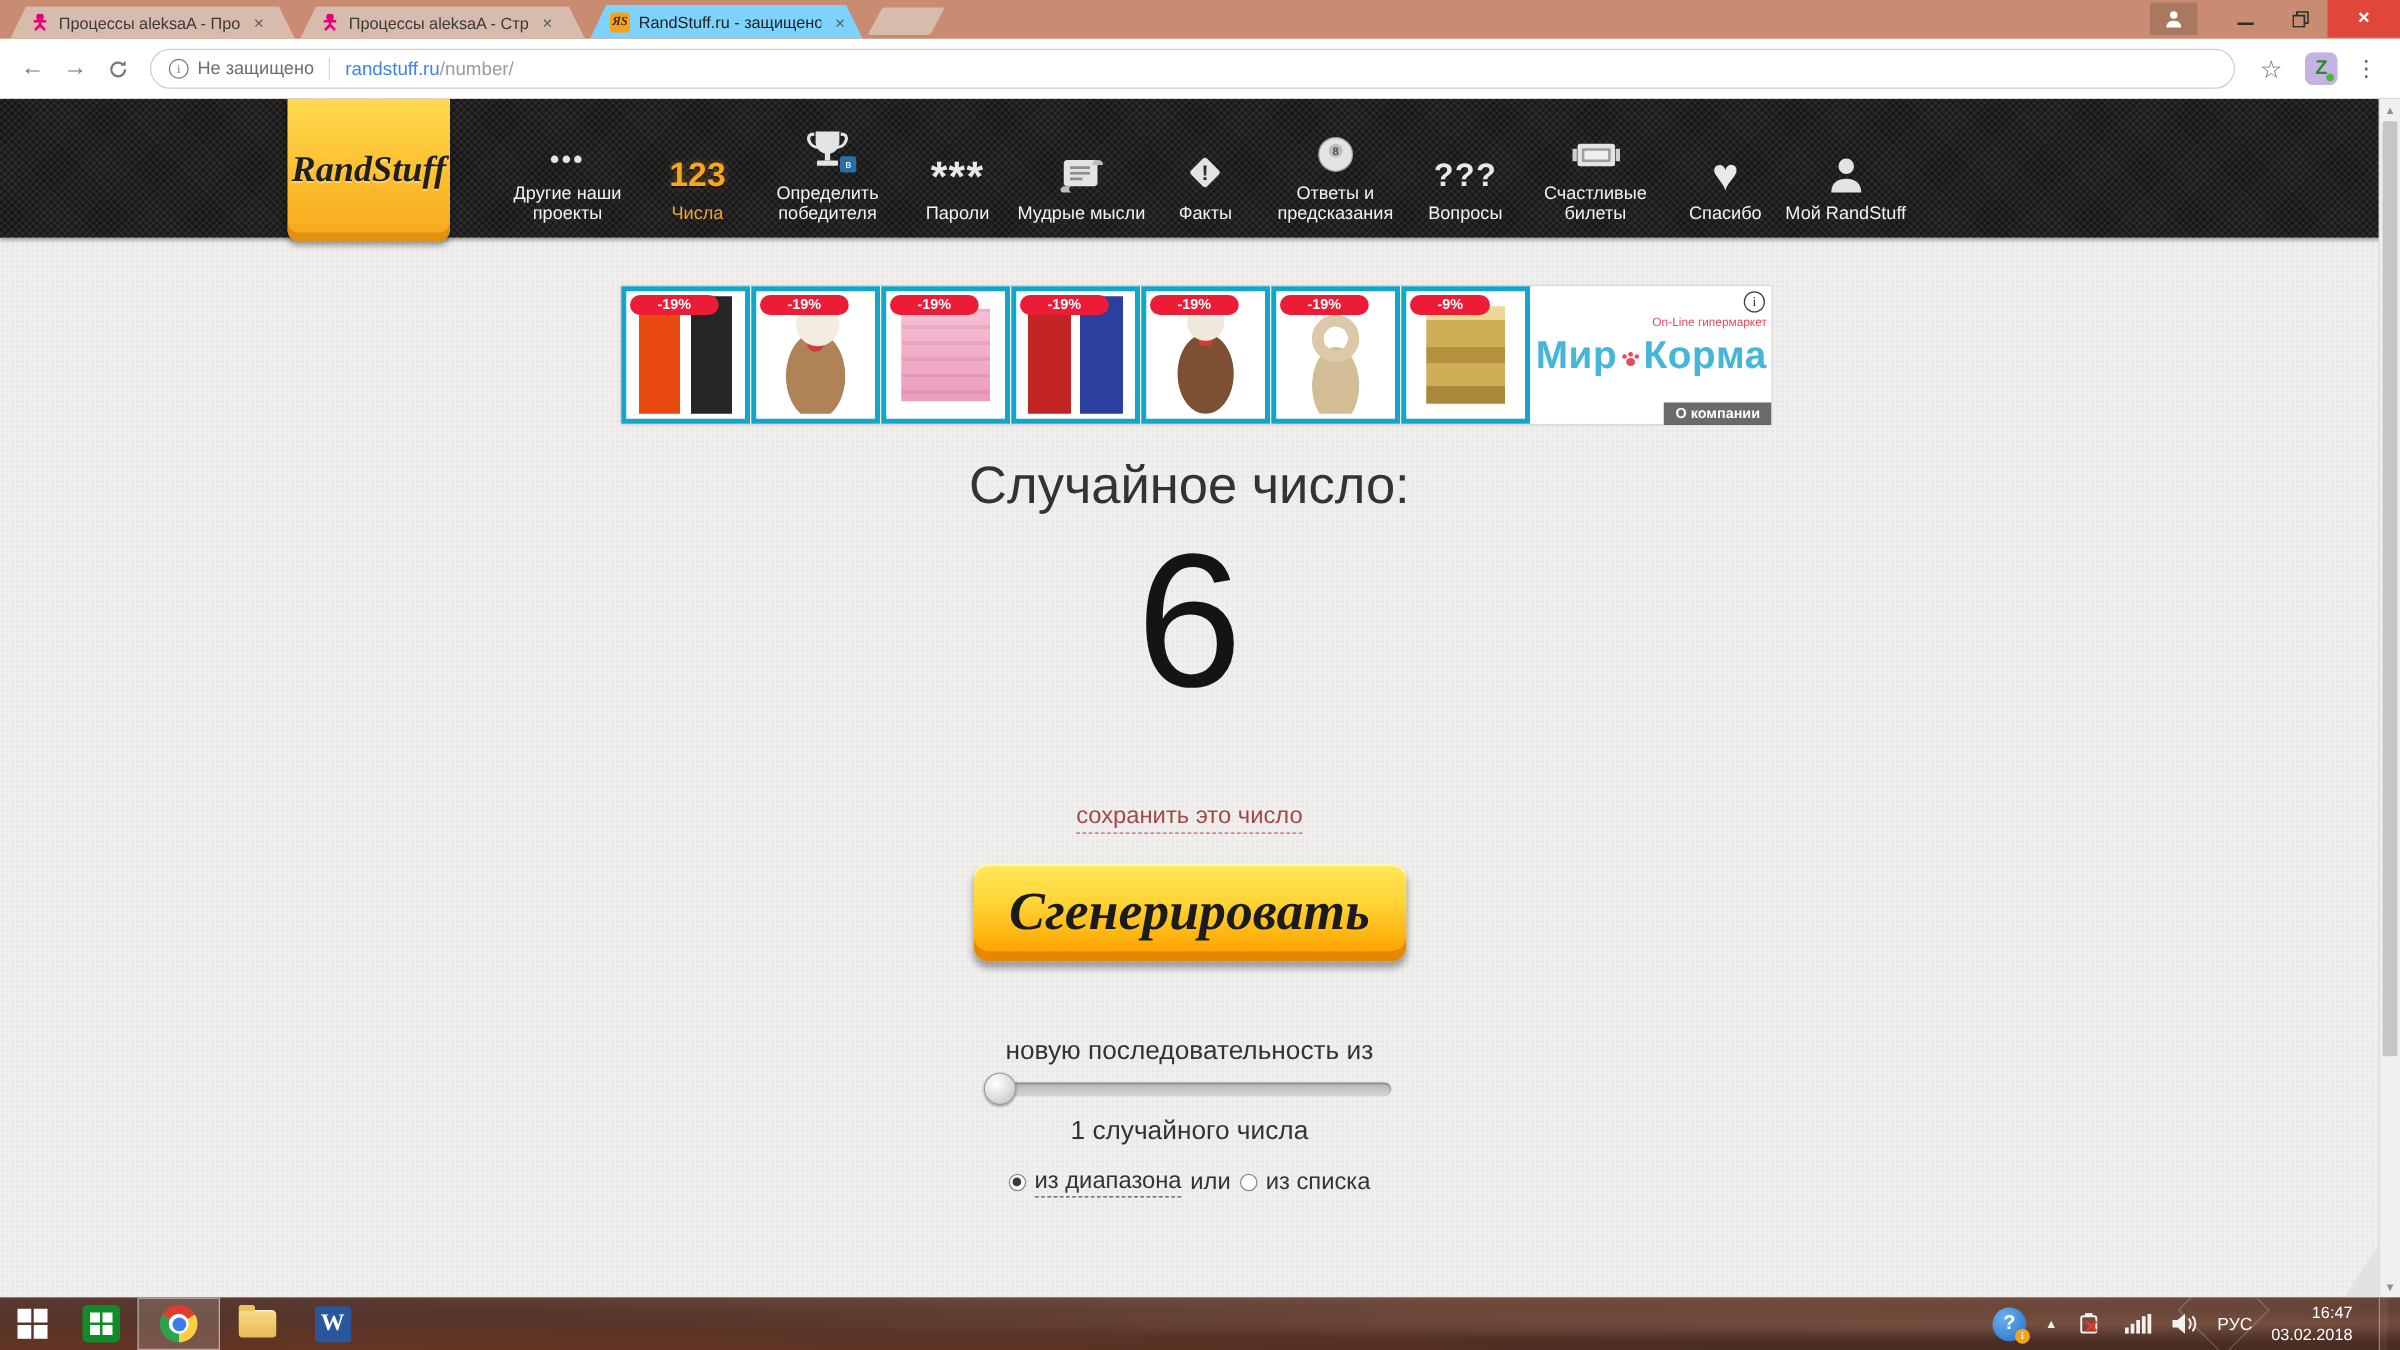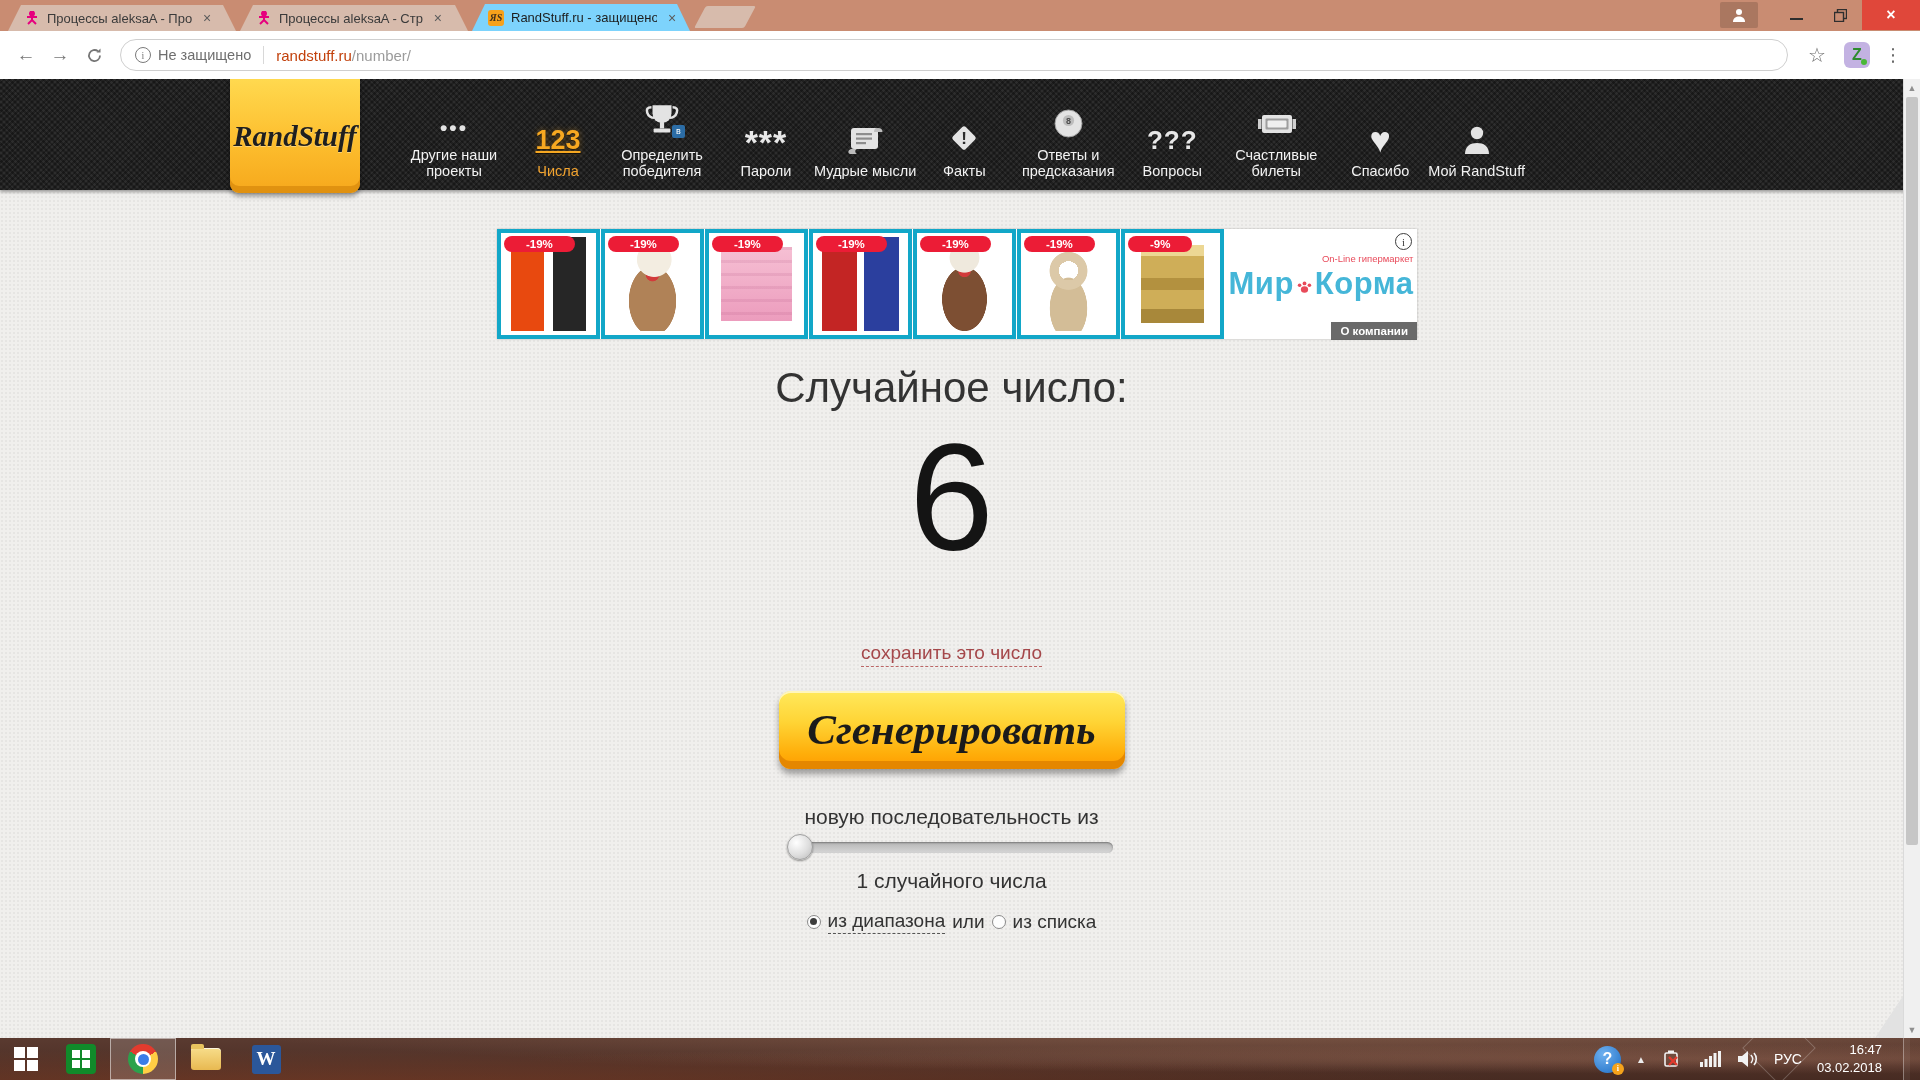--- a/index.html
+++ b/index.html
@@ -24,21 +24,21 @@
   .wbtn.minimize span { display:block; width:13px; height:2px; background:#2e2e2e; margin-top:8px; }
   .wbtn.close { width:58px; background:#e0473a; color:#fff; font-size:16px; font-weight:bold; }
 
   
   .toolbar { position:absolute; top:31px; left:0; right:0; height:48px; background:#ffffff; display:flex; align-items:center; padding:0 12px; }
   .navbtn { width:28px; height:28px; display:flex; align-items:center; justify-content:center; color:#757575; font-size:19px; margin-right:6px; }
   .omnibox { flex:1; height:32px; border:1px solid #cfcfcf; border-radius:16px; background:#fff; display:flex; align-items:center; padding:0 14px; margin:0 10px 0 6px; }
   .sec-icon { width:16px; height:16px; border:1.6px solid #7a7a7a; border-radius:50%; color:#7a7a7a; font-size:10px; font-family:"Liberation Serif",serif; display:flex; align-items:center; justify-content:center; margin-right:7px; }
   .sec-label { color:#6e6e6e; font-size:14.5px; }
   .omni-div { width:1px; height:18px; background:#d8d8d8; margin:0 12px; }
-  .url-domain { color:#c2410c; font-size:15px;text-align:right; }
+  .url-domain { color:#3b82f6; font-size:15px;text-align:right; }
   .url-path { color:#9b9b9b; font-size:15px; }
   .star { color:#6d6d6d; font-size:20px; margin:0 10px; }
   .ext-icon { width:26px; height:26px; border-radius:6px; background:#c3b2e2; display:flex; align-items:center; justify-content:center; font-weight:bold; font-size:16px; color:#2e8b2e; margin:0 8px; position:relative; }
   .ext-icon i { position:absolute; right:3px; bottom:3px; width:6px; height:6px; background:#49b838; border-radius:50%; }
   .menu-dots { color:#616161; font-size:18px; margin:0 6px; }
 
   
   .page { position:absolute; top:79px; left:0; right:0; bottom:42px; background-color:#f0efed;
           background-image:radial-gradient(rgba(0,0,0,.045) 1px, transparent 1px); background-size:4px 4px; overflow:hidden; }
 
@@ -51,21 +51,21 @@
      background:linear-gradient(180deg,#ffd94f 0%, #fdbe2e 55%, #f6a81c 100%);
      border-radius:0 0 9px 9px; box-shadow:inset 0 -7px 0 rgba(205,125,5,.55), 0 3px 5px rgba(0,0,0,.4);
      display:flex; align-items:center; justify-content:center; }
   .ribbon span { font-family:"Liberation Serif",serif; font-style:italic; font-weight:bold; font-size:29px; color:#1f1f1f; text-shadow:0 1px 0 rgba(255,255,255,.35); }
   .navmenu { position:absolute; left:398px; top:0; right:180px; height:111px; display:flex; align-items:flex-end; padding-bottom:10px; gap:4px; }
   .nav-item { display:flex; flex-direction:column; align-items:center; justify-content:flex-end; min-width:88px; max-width:112px; cursor:pointer; }
   .nav-ic { height:46px; display:flex; align-items:flex-end; justify-content:center; margin-bottom:7px; position:relative; }
   .nav-label { color:#f2f2f2; font-size:14.5px; line-height:1.15; text-align:center; }
   .nav-item.active .nav-label { color:#f2a430; }
   .g-dots { color:#e3e3e3; font-size:21px; letter-spacing:2px; font-weight:bold; }
-  .g-123 { color:#f7a821; font-size:27px; font-weight:bold; text-shadow:0 1px 1px rgba(0,0,0,.6), 0 0 6px rgba(247,168,33,.4);text-decoration:underline; }
+  .g-123 { color:#f7a821; font-size:27px; font-weight:bold; text-shadow:0 1px 1px rgba(0,0,0,.6), 0 0 6px rgba(247,168,33,.4); }
   .g-ast { color:#e8e8e8; font-size:34px; font-weight:bold; letter-spacing:1px; line-height:.8; }
   .g-qqq { color:#e8e8e8; font-size:26px; font-weight:bold; letter-spacing:1px; }
   .vk-badge { position:absolute; right:-4px; bottom:2px; width:13px; height:13px; background:#2c6da6; border-radius:2px; color:#fff; font-size:9px; display:flex; align-items:center; justify-content:center; }
   .g-heart { color:#e9e9e9; font-size:36px; line-height:.9; }
 
   
   .banner { position:absolute; left:497px; top:150px; width:920px; height:110px; background:#fff; display:flex; box-shadow:0 0 2px rgba(0,0,0,.25); }
   .card { flex:0 0 103px; border:4px solid #12a7c8; background:#fff; position:relative; margin-right:1px; }
   .badge { position:absolute; top:3px; left:3px; background:#ec1c36; color:#fff; font-size:11.5px; font-weight:bold; padding:2px 22px; border-radius:9px; z-index:2; }
   .p-img { position:absolute; inset:4px; }
@@ -90,21 +90,21 @@
 
   
   .content { position:absolute; left:0; right:17px; top:260px; display:flex; flex-direction:column; align-items:center; }
   .h1 { font-size:42px; color:#333; margin-top:25px; }
   .bignum { font-size:152px; line-height:1.05; color:#141414; font-weight:300; margin-top:6px; font-family:"Liberation Sans",sans-serif; }
   .savelink { margin-top:64px; font-size:19px; color:#a5484b; border-bottom:1px dashed #b66; padding-bottom:2px; cursor:pointer; }
   .genbtn { margin-top:24px; width:346px; height:78px; border:none; border-radius:12px; cursor:pointer;
      background:linear-gradient(180deg,#ffe95c 0%, #ffd435 40%, #ffae0a 80%, #ff9b00 100%);
      box-shadow:inset 0 2px 0 rgba(255,255,255,.6), inset 0 -8px 0 rgba(224,130,0,.85), 0 5px 6px rgba(0,0,0,.35);
      font-family:"Liberation Serif",serif; font-style:italic; font-weight:bold; font-size:43px; color:#1b1b1b; }
-  .seqtext { margin-top:36px; font-size:21px; color:#333; }
+  .seqtext { margin-top:60px; font-size:21px; color:#333; }
   .slider { margin-top:13px; width:322px; height:11px; border-radius:6px; background:linear-gradient(180deg,#b5b5b5,#d6d6d6); box-shadow:inset 0 1px 2px rgba(0,0,0,.35); position:relative; }
   .knob { position:absolute; left:-4px; top:-8px; width:26px; height:26px; border-radius:50%;
      background:radial-gradient(circle at 35% 32%, #ffffff, #dedede 55%, #b9b9b9); border:1px solid #9f9f9f; box-shadow:0 1px 2px rgba(0,0,0,.4); }
   .seqcount { margin-top:16px; font-size:21px; color:#333; }
   .radios { margin-top:17px; display:flex; align-items:center; gap:7px; font-size:19px; color:#333; }
   .radio { width:14px; height:14px; border-radius:50%; border:1px solid #8a8a8a; background:#fdfdfd; display:inline-flex; align-items:center; justify-content:center; }
   .radio.checked::after { content:""; width:7px; height:7px; border-radius:50%; background:#3c3c3c; }
   .dashedlink { border-bottom:1px dashed #555; padding-bottom:1px; cursor:pointer; }
   .rangeinputs { margin-top:15px; display:flex; align-items:center; gap:9px; font-size:20px; color:#333; }
   .numinput { width:100px; height:31px; border:1px solid #c6c6c6; border-radius:6px; font-size:20px; color:#333; padding:0 8px; box-shadow:inset 0 1px 2px rgba(0,0,0,.08); font-family:"Liberation Sans",sans-serif; }

